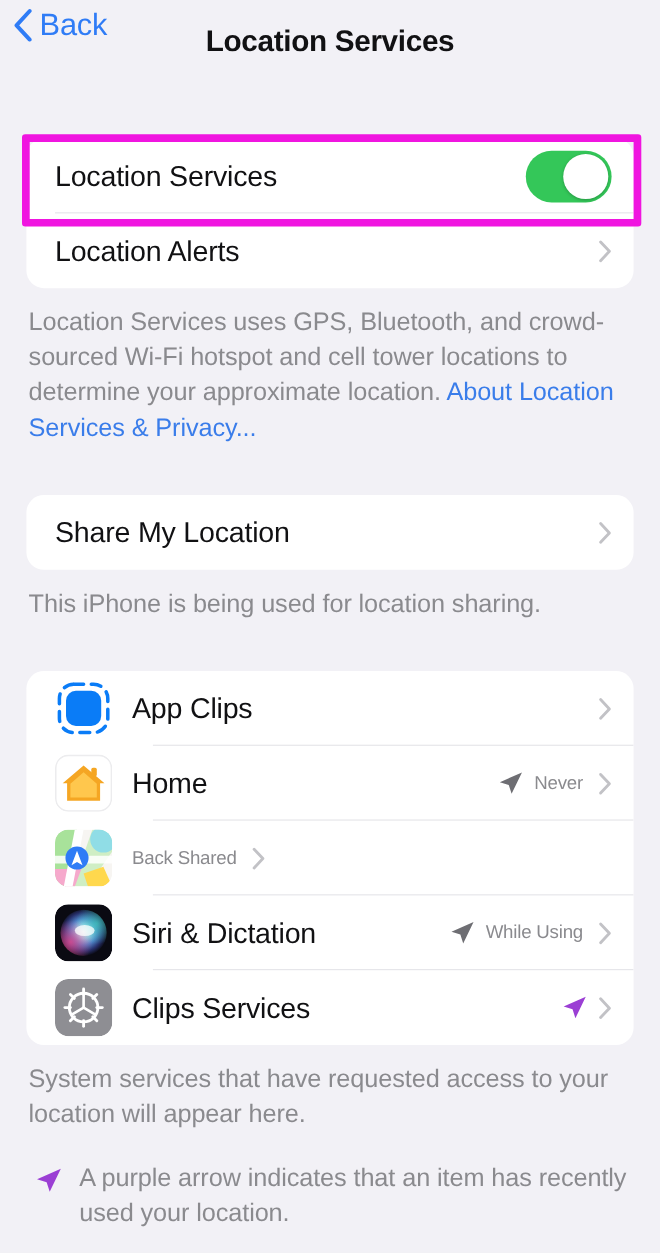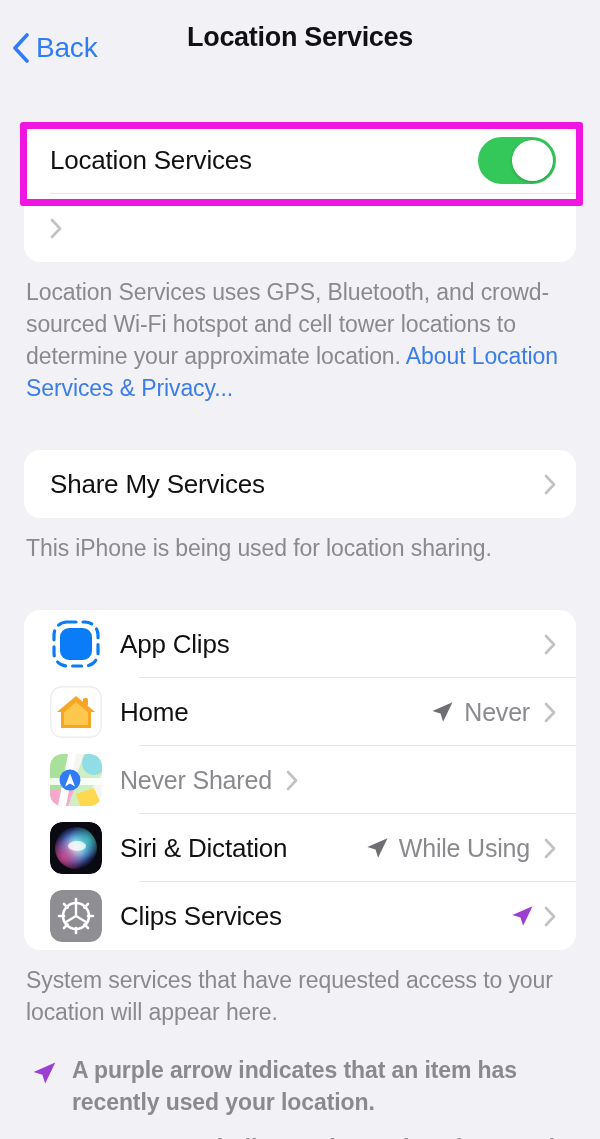--- a/index.html
+++ b/index.html
@@ -11,21 +11,21 @@
     overflow: hidden;
   }
   .screen { position: relative; width: 600px; height: 1139px; background: #f2f1f6; }
 
   
   .navbar {
     position: relative; height: 80px;
     display: flex; align-items: center;
   }
   .back-btn {
-    position: absolute; left: 12px; top: 32px;
+    position: absolute; left: 12px; top: 7px;
     display: flex; align-items: center; gap: 7px;
     cursor: pointer;
   }
   .back-chev { width: 17px; height: 30px; display: block; }
   .back-label {
     color: #2f7cf6; font-size: 28px; letter-spacing: -0.2px;
   }
   .nav-title {
     position: absolute; left: 0; right: 0; top: 22px;
     text-align: center; font-size: 27px; font-weight: bold;
@@ -45,21 +45,21 @@
     position: absolute; left: 26px; right: 0; bottom: 0;
     height: 1px; background: #e4e4e8;
   }
   .row.has-icon { }
   .row.has-icon .sep { left: 115px; }
   .row-label {
     font-size: 26px; color: #111113; letter-spacing: -0.2px;
     flex: 1; white-space: nowrap;
   }
   .row-value {
-    font-size: 25px; color: #8a8a8e; letter-spacing: -0.2px;
+    font-size: 17px; color: #8a8a8e; letter-spacing: -0.2px;
     margin-right: 14px; white-space: nowrap;
   }
   .chev {
     width: 12px; height: 21px; flex-shrink: 0; display: block;
   }
   .arrow { width: 26px; height: 26px; flex-shrink: 0; margin-right: 9px; display:block; }
 
   .app-icon {
     width: 52px; height: 52px; margin-right: 18px;
     flex-shrink: 0; border-radius: 12px; display: block;
@@ -82,21 +82,21 @@
     pointer-events: none;
   }
 
   
   .legend { margin: 26px 30px 0 30px; }
   .legend-item {
     display: flex; align-items: flex-start; gap: 14px; margin-bottom: 14px;
   }
   .legend-arrow { width: 28px; height: 28px; margin-top: 5px; flex-shrink: 0; display:block; }
   .legend-text {
-    font-size: 23px; line-height: 32px; color: #8a8a8e; letter-spacing: -0.1px; font-weight: bold;
+    font-size: 23px; line-height: 32px; color: #8a8a8e; letter-spacing: -0.1px;
   }
   .spacer-46 { height: 46px; }
 
   
   .toggle {
     width: 78px; height: 47px; border-radius: 24px;
     background: #34c759; position: relative; flex-shrink: 0;
     cursor: pointer;
   }
   .toggle .knob {
@@ -126,36 +126,37 @@
 
     <div class="row">
       <span class="row-label">Location Services</span>
       <div class="toggle">
         <div class="knob"></div>
       </div>
       <div class="sep"></div>
     </div>
 
     <div class="row">
+      <span class="row-label">Location Alerts</span>
       <svg class="chev" viewBox="0 0 12 21">
         <polyline points="2,2 10,10.5 2,19" fill="none" stroke="#c2c2c6" stroke-width="2.6" stroke-linecap="round" stroke-linejoin="round"></polyline>
       </svg>
     </div>
 
   </div>
 
   <div class="footnote">
     <span>Location Services uses GPS, Bluetooth, and crowd-sourced Wi-Fi hotspot and cell tower locations to determine your approximate location. </span><a href="#">About Location Services &amp; Privacy...</a>
   </div>
 
   <div class="spacer-46"></div>
 
   <div class="card">
     <div class="row">
-      <span class="row-label">Share My Services</span>
+      <span class="row-label">Share My Location</span>
       <svg class="chev" viewBox="0 0 12 21">
         <polyline points="2,2 10,10.5 2,19" fill="none" stroke="#c2c2c6" stroke-width="2.6" stroke-linecap="round" stroke-linejoin="round"></polyline>
       </svg>
     </div>
   </div>
 
   <div class="footnote">This iPhone is being used for location sharing.</div>
 
   <div class="spacer-46"></div>
 
@@ -205,21 +206,21 @@
           <path d="M34 0 H52 V20 L30 52 H16 Z" fill="#cfeec4"></path>
           <circle cx="44" cy="9" r="12" fill="#7fd8ef" opacity="0.8"></circle>
           <path d="M0 36 H24 L18 52 H0 Z" fill="#f6a9cc"></path>
           <path d="M26 40 L44 34 L52 52 H30 Z" fill="#ffd84d"></path>
           <path d="M18 0 L26 0 L16 52 L8 52 Z" fill="#ffffff"></path>
           <path d="M0 24 H52 V31 H0 Z" fill="#ffffff" opacity="0.85"></path>
           <circle cx="20" cy="26" r="10.5" fill="#2f7cf6"></circle>
           <path d="M20 19.5 L25 32.5 L20 29.6 L15 32.5 Z" fill="#ffffff"></path>
         </g>
       </svg>
-      <span class="row-value">Never Shared</span>
+      <span class="row-value">Back Shared</span>
       <svg class="chev" viewBox="0 0 12 21">
         <polyline points="2,2 10,10.5 2,19" fill="none" stroke="#c2c2c6" stroke-width="2.6" stroke-linecap="round" stroke-linejoin="round"></polyline>
       </svg>
       <div class="sep"></div>
     </div>
 
     <div class="row has-icon">
       <svg class="app-icon" viewBox="0 0 52 52">
         <defs>
           <clipPath id="siriclip">

